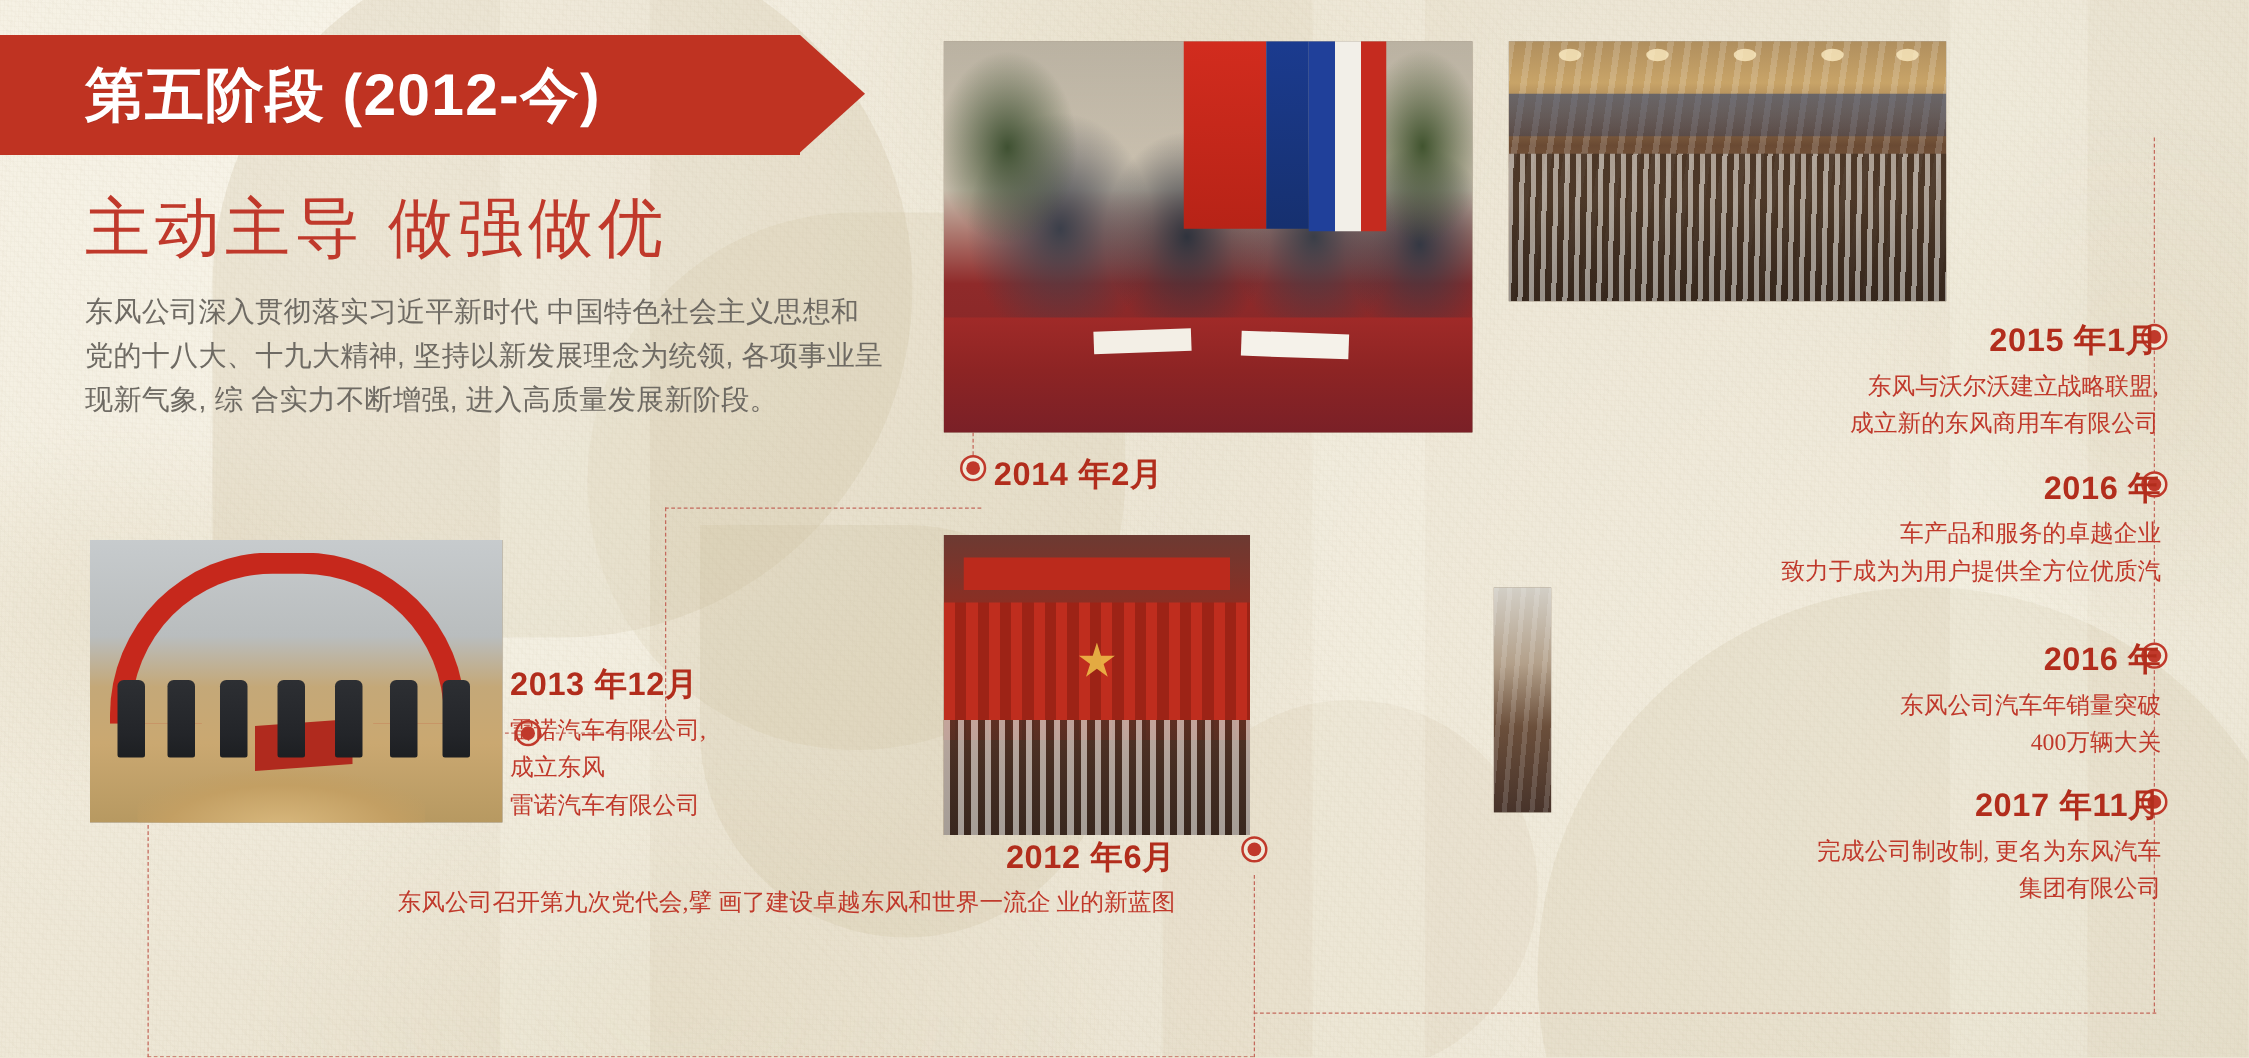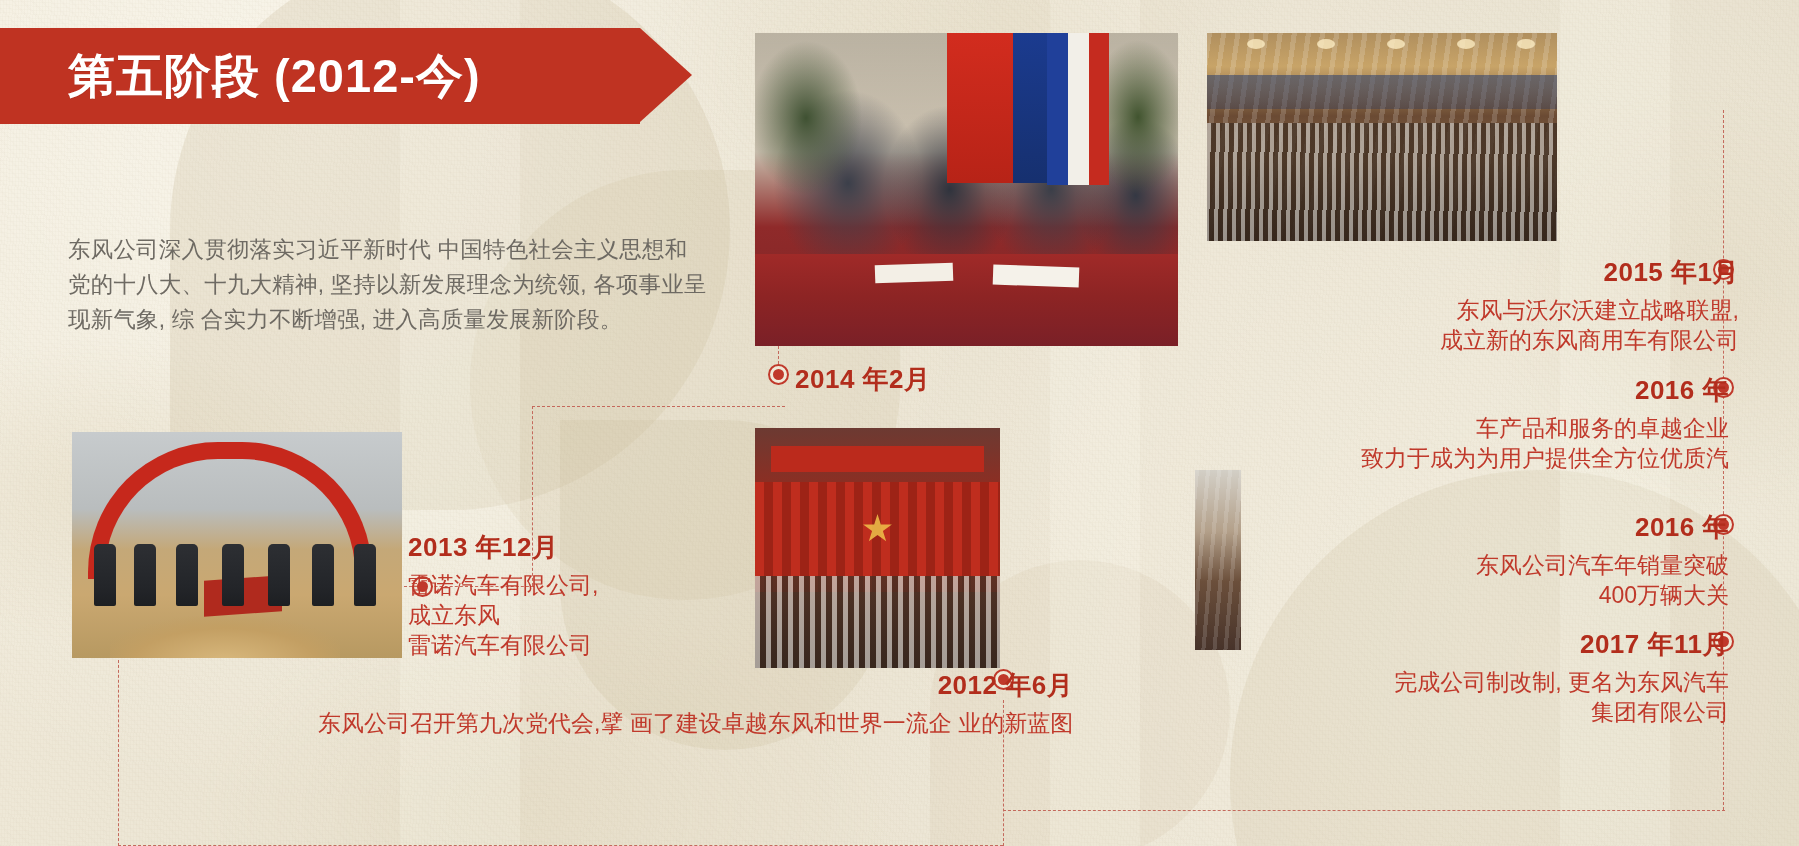--- a/index.html
+++ b/index.html
@@ -314,33 +314,34 @@
   .event .ev-date {
     color: #b22d1c;
     font-weight: bold;
     font-size: 26px;
     letter-spacing: 0.5px;
     white-space: nowrap;
     margin-bottom: 5px;
   }
   .event .ev-desc {
     color: #c0392b;
-    font-size: 23px;
+    font-size: 19px;
     line-height: 30px;
     white-space: nowrap;
+    font-family: Liberation Serif, serif;
   }
   .event.align-right { text-align: right; }
   .event.align-left  { text-align: left; }
 
   
   #ev-2014 { left: 795px; top: 362px; }
   #ev-2013 { left: 408px; top: 530px; }
   #ev-2018 { left: 318px; top: 668px; }
   #ev-2018 .ev-date { text-align: right; }
-  #ev-2015 { right: 60px; top: 255px; text-align: right; }
+  #ev-2015 { right: 72px; top: 255px; text-align: right; }
   #ev-2016a { right: 70px; top: 373px; }
   #ev-2016b { right: 70px; top: 510px; }
   #ev-2017 { right: 70px; top: 627px; }
 </style>
 </head>
 <body>
 
 <div id="canvas">
 
   <div class="paper-blotch"></div>
@@ -353,20 +354,21 @@
   <div class="deco-band" style="left:400px;"></div>
   <div class="deco-band" style="left:1050px; width:90px;"></div>
   <div class="deco-band" style="left:1560px; width:110px;"></div>
 
   <div class="paper-noise"></div>
 
   <div id="stage-banner">
     <span id="stage-banner-text">第五阶段 (2012-今)</span>
   </div>
 
+  <div id="headline">主动主导 做强做优</div>
 
   <div id="intro-paragraph">
     <div>东风公司深入贯彻落实习近平新时代  中国特色社会主义思想和</div>
     <div>党的十八大、十九大精神, 坚持以新发展理念为统领, 各项事业呈</div>
     <div>现新气象, 综 合实力不断增强, 进入高质量发展新阶段。</div>
   </div>
 
   <div class="photo" id="photo-psa">
     <div class="ph-inner">
       <div class="foliage"></div>

